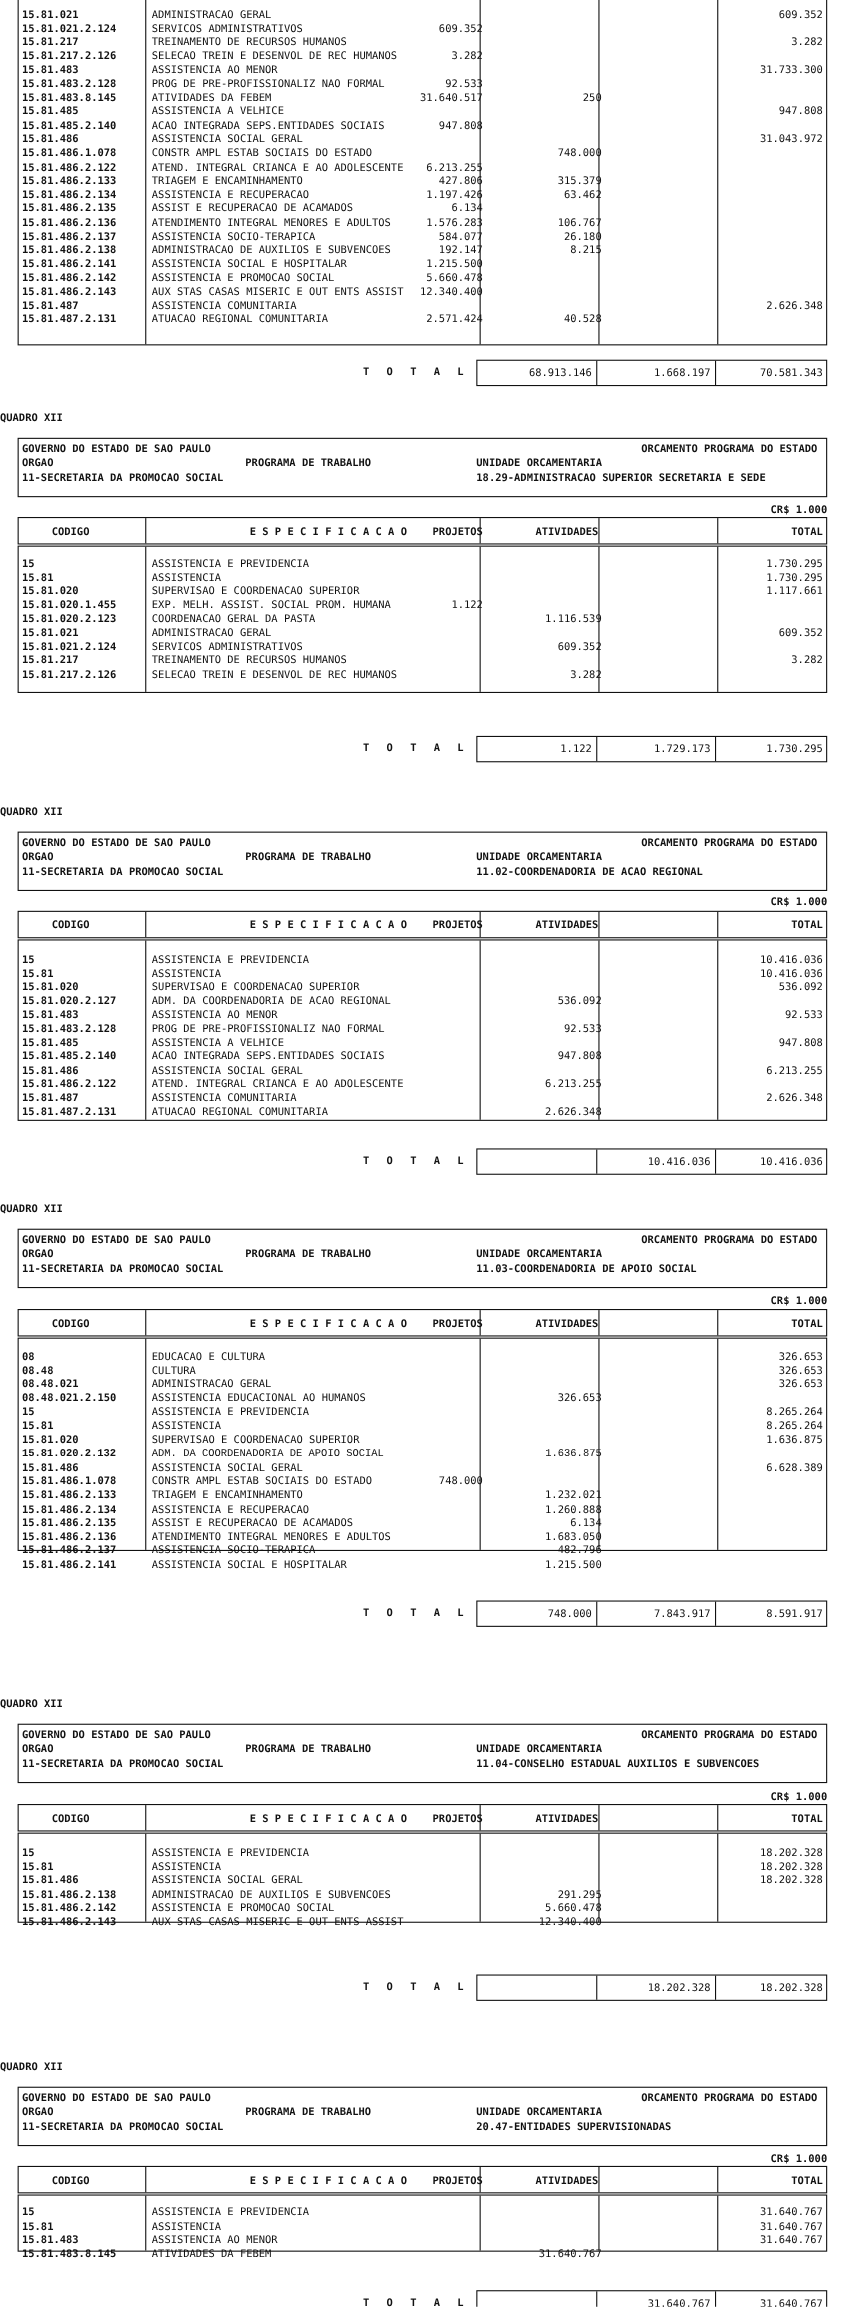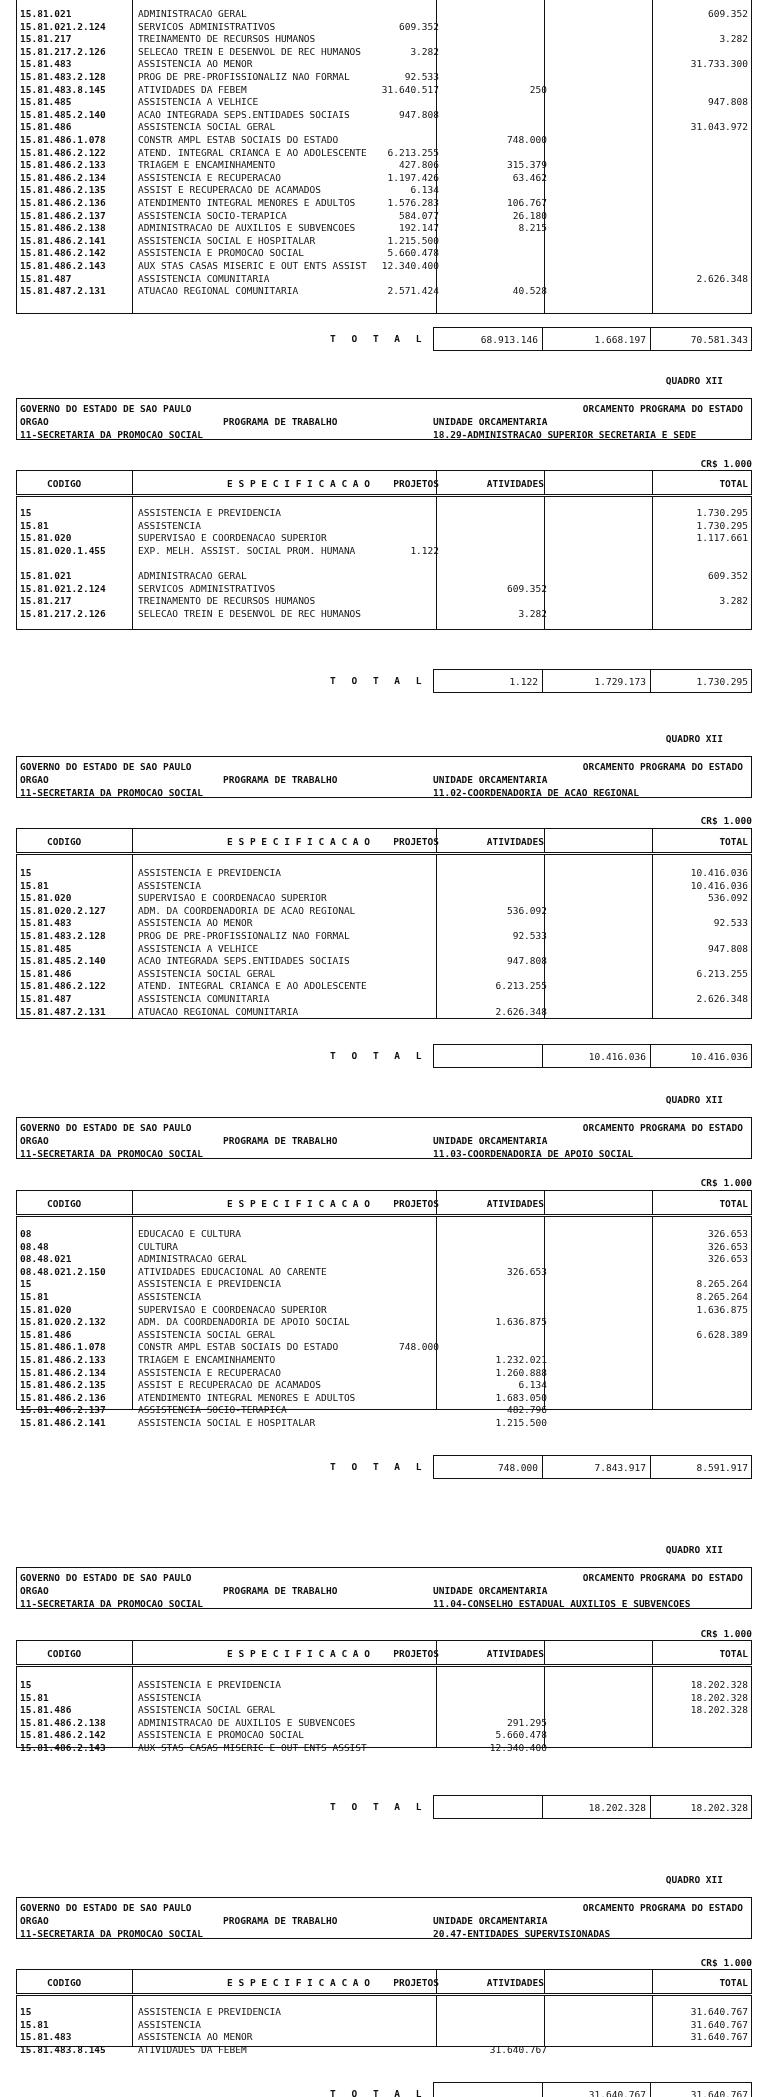--- a/index.html
+++ b/index.html
@@ -6,22 +6,22 @@
   body{width:765px;height:2097px;position:relative;overflow:hidden;
        font-family:"DejaVu Sans Mono","Liberation Mono",monospace;color:#111;font-size:9.5px;line-height:1;}
   .tbl{position:absolute;left:16px;width:736px;border:1.5px solid #111;box-sizing:border-box;}
   .vline{position:absolute;top:0;bottom:0;border-left:1.5px solid #111;}
   .row{position:absolute;left:0;right:0;height:12px;white-space:nowrap;}
   .c-code{position:absolute;left:3px;font-weight:bold;}
   .c-spec{position:absolute;left:121px;}
   .c-proj{position:absolute;right:312px;text-align:right;}
   .c-ativ{position:absolute;right:204px;text-align:right;}
   .c-tot{position:absolute;right:3px;text-align:right;}
-  .quadro{position:absolute;left:0;width:723px;text-align:right;font-weight:bold;font-size:9.5px;}
-  .gov{position:absolute;left:16px;width:736px;height:42px;border:1.5px solid #111;box-sizing:border-box;}
+  .quadro{position:absolute;left:0;width:723px;text-align:left;font-weight:bold;font-size:9.5px;}
+  .gov{position:absolute;left:16px;width:736px;height:54px;border:1.5px solid #111;box-sizing:border-box;}
   .gov span{position:absolute;white-space:nowrap;}
   .crs{position:absolute;right:13px;font-weight:bold;}
   .totbox{position:absolute;left:433px;width:319px;height:24px;border:1.5px solid #111;box-sizing:border-box;}
   .totbox span{position:absolute;top:7px;}
   .totlbl{position:absolute;left:330px;font-weight:bold;letter-spacing:5px;}
 </style>
 </head>
 <body>
 
 <div id="doc">
@@ -248,20 +248,27 @@
         <span class="c-ativ"></span>
         <span class="c-tot">1.117.661</span>
       </div>
       <div class="row" style="top: 48.8px;">
         <span class="c-code">15.81.020.1.455</span>
         <span class="c-spec">EXP. MELH. ASSIST. SOCIAL PROM. HUMANA</span>
         <span class="c-proj">1.122</span>
         <span class="c-ativ"></span>
         <span class="c-tot"></span>
       </div>
+      <div class="row" style="top: 61.4px;">
+        <span class="c-code">15.81.020.2.123</span>
+        <span class="c-spec">COORDENACAO GERAL DA PASTA</span>
+        <span class="c-proj"></span>
+        <span class="c-ativ">1.116.539</span>
+        <span class="c-tot"></span>
+      </div>
       <div class="row" style="top: 74px;">
         <span class="c-code">15.81.021</span>
         <span class="c-spec">ADMINISTRACAO GERAL</span>
         <span class="c-proj"></span>
         <span class="c-ativ"></span>
         <span class="c-tot">609.352</span>
       </div>
       <div class="row" style="top: 86.6px;">
         <span class="c-code">15.81.021.2.124</span>
         <span class="c-spec">SERVICOS ADMINISTRATIVOS</span>
@@ -455,21 +462,21 @@
       </div>
       <div class="row" style="top: 37.2px;">
         <span class="c-code">08.48.021</span>
         <span class="c-spec">ADMINISTRACAO GERAL</span>
         <span class="c-proj"></span>
         <span class="c-ativ"></span>
         <span class="c-tot">326.653</span>
       </div>
       <div class="row" style="top: 49.8px;">
         <span class="c-code">08.48.021.2.150</span>
-        <span class="c-spec">ATIVIDADES EDUCACIONAL AO CARENTE</span>
+        <span class="c-spec">ASSISTENCIA EDUCACIONAL AO HUMANOS</span>
         <span class="c-proj"></span>
         <span class="c-ativ">326.653</span>
         <span class="c-tot"></span>
       </div>
       <div class="row" style="top: 62.4px;">
         <span class="c-code">15</span>
         <span class="c-spec">ASSISTENCIA E PREVIDENCIA</span>
         <span class="c-proj"></span>
         <span class="c-ativ"></span>
         <span class="c-tot">8.265.264</span>
@@ -481,21 +488,21 @@
         <span class="c-ativ"></span>
         <span class="c-tot">8.265.264</span>
       </div>
       <div class="row" style="top: 87.6px;">
         <span class="c-code">15.81.020</span>
         <span class="c-spec">SUPERVISAO E COORDENACAO SUPERIOR</span>
         <span class="c-proj"></span>
         <span class="c-ativ"></span>
         <span class="c-tot">1.636.875</span>
       </div>
-      <div class="row" style="top: 100.2px;">
+      <div class="row" style="top: 100.2px; font-family: Liberation Mono, monospace;">
         <span class="c-code">15.81.020.2.132</span>
         <span class="c-spec">ADM. DA COORDENADORIA DE APOIO SOCIAL</span>
         <span class="c-proj"></span>
         <span class="c-ativ">1.636.875</span>
         <span class="c-tot"></span>
       </div>
       <div class="row" style="top: 112.8px;">
         <span class="c-code">15.81.486</span>
         <span class="c-spec">ASSISTENCIA SOCIAL GERAL</span>
         <span class="c-proj"></span>

